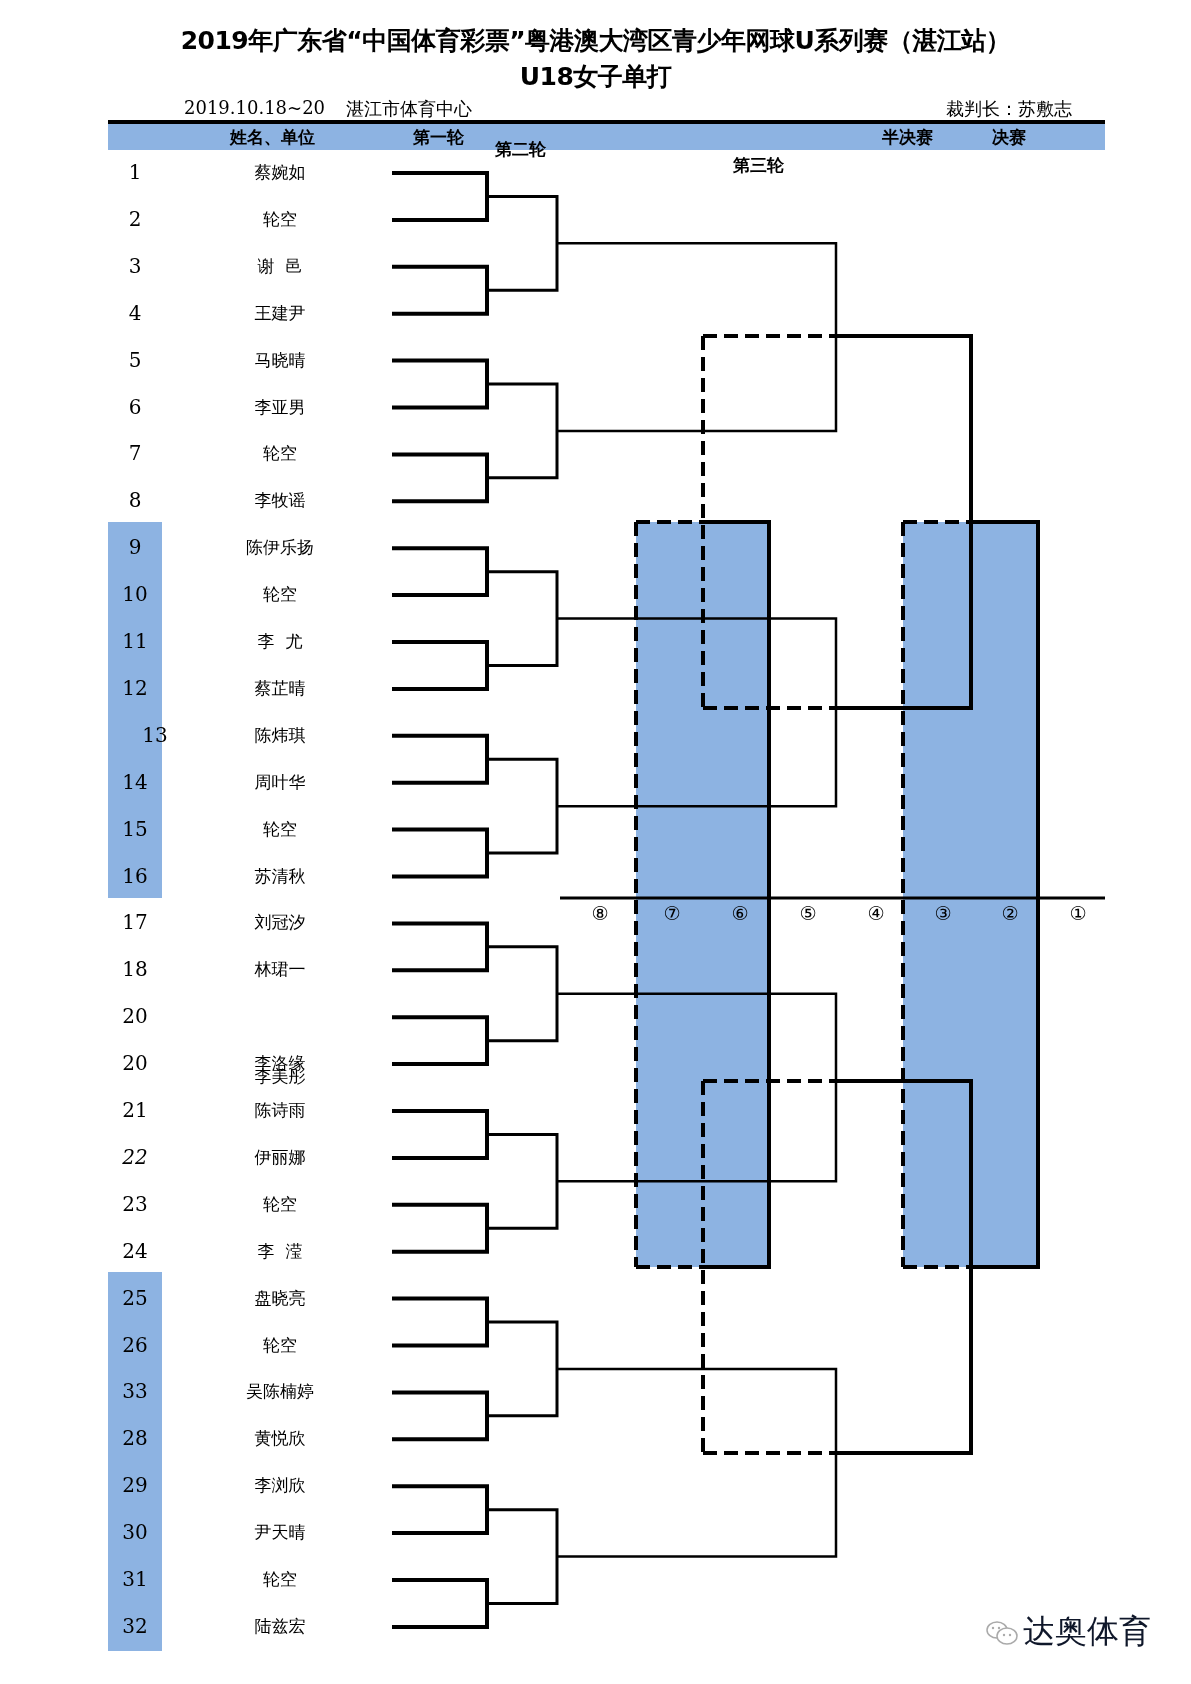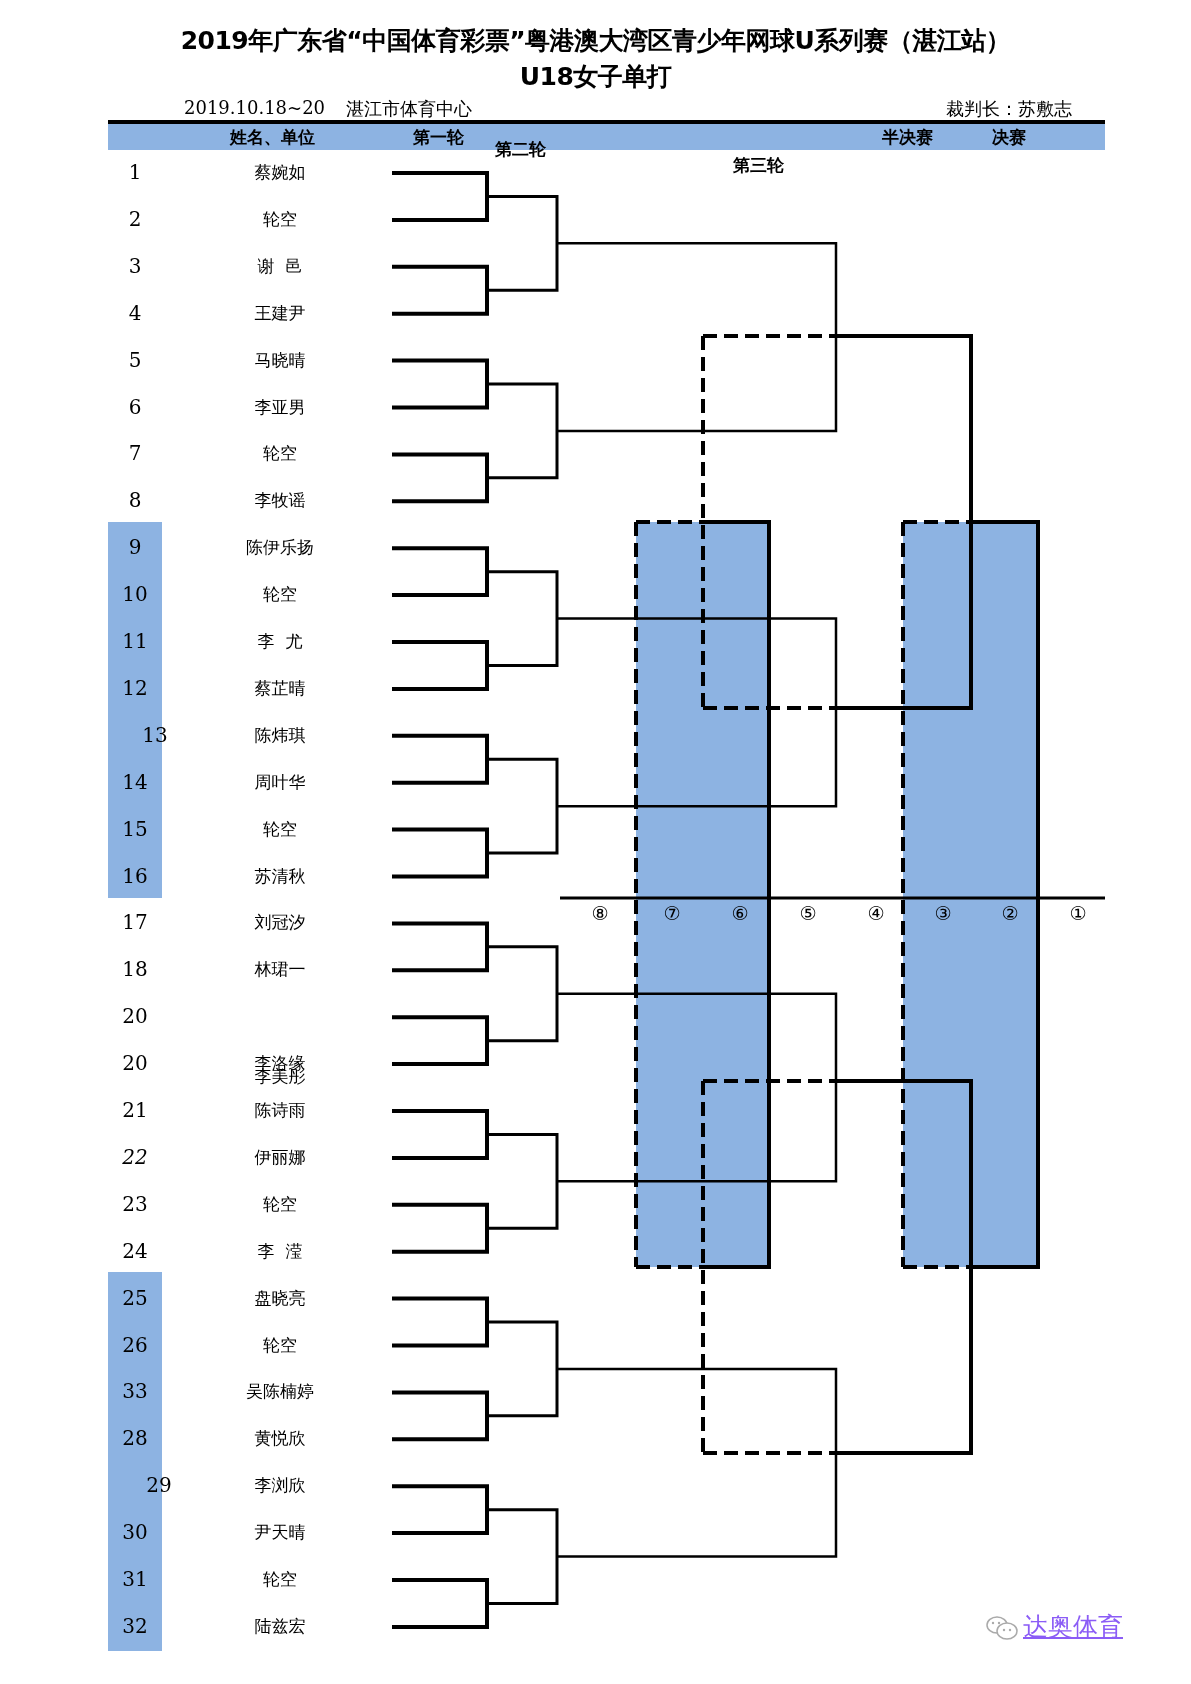--- a/index.html
+++ b/index.html
@@ -25,22 +25,22 @@
   #h-r3 { left: 733px; margin-top: 28px; }
   #h-sf { left: 882px; }
   #h-f { left: 992px; }
   #seed-top { position: absolute; left: 108px; top: 522px; width: 54px; height: 376px; background: #8db3e2; }
   #seed-bot { position: absolute; left: 108px; top: 1272px; width: 54px; height: 379px; background: #8db3e2; }
   .num { position: absolute; left: 108px; width: 54px; text-align: center; font-size: 20px; }
   .pname { position: absolute; left: 210px; width: 140px; text-align: center; font-size: 17px;
            font-family: "DejaVu Sans", "Liberation Sans", sans-serif; }
   #bracket { position: absolute; left: 0; top: 0; }
   .circ { font-size: 19px; font-family: "DejaVu Sans", "Liberation Sans", sans-serif; }
-  #watermark { position: absolute; left: 985px; top: 1610px; font-size: 25px; color: #8b5cf6;
-               font-family: "DejaVu Sans", "Liberation Sans", sans-serif; text-decoration: underline; }
+  #watermark { position: absolute; left: 985px; top: 1610px; font-size: 32px; color: #0f172a;
+               font-family: "DejaVu Sans", "Liberation Sans", sans-serif; }
   #wm-icon { display: inline-block; width: 34px; height: 26px; vertical-align: middle; margin-right: 4px; }
 </style>
 </head>
 <body>
 
 <div id="t1" class="title">2019年广东省“中国体育彩票”粤港澳大湾区青少年网球U系列赛（湛江站）</div>
 <div id="t2" class="title">U18女子单打</div>
 <div id="meta-date" class="meta">2019.10.18~20</div>
 <div id="meta-venue" class="meta">湛江市体育中心</div>
 <div id="meta-referee" class="meta">裁判长：苏敷志</div>
@@ -107,21 +107,21 @@
     <div class="num" style="top: 1238.7px;">24</div>
     <div class="pname" style="top: 1239.7px; white-space: pre;">李  滢</div>
     <div class="num" style="top: 1285.6px;">25</div>
     <div class="pname" style="top: 1286.6px; white-space: pre;">盘晓亮</div>
     <div class="num" style="top: 1332.5px;">26</div>
     <div class="pname" style="top: 1333.5px; white-space: pre;">轮空</div>
     <div class="num" style="top: 1379.4px;">33</div>
     <div class="pname" style="top: 1380.4px; white-space: pre;">吴陈楠婷</div>
     <div class="num" style="top: 1426.3px;">28</div>
     <div class="pname" style="top: 1427.3px; white-space: pre;">黄悦欣</div>
-    <div class="num" style="top: 1473.2px; padding-left: 24px;">29</div>
+    <div class="num" style="top: 1473.2px;">29</div>
     <div class="pname" style="top: 1474.2px; white-space: pre;">李浏欣</div>
     <div class="num" style="top: 1520.1px;">30</div>
     <div class="pname" style="top: 1521.1px; white-space: pre;">尹天晴</div>
     <div class="num" style="top: 1567px;">31</div>
     <div class="pname" style="top: 1568px; white-space: pre;">轮空</div>
     <div class="num" style="top: 1613.9px;">32</div>
     <div class="pname" style="top: 1614.9px; white-space: pre;">陆兹宏</div>
   </div>
 
 <svg id="bracket" width="1191" height="1684">

